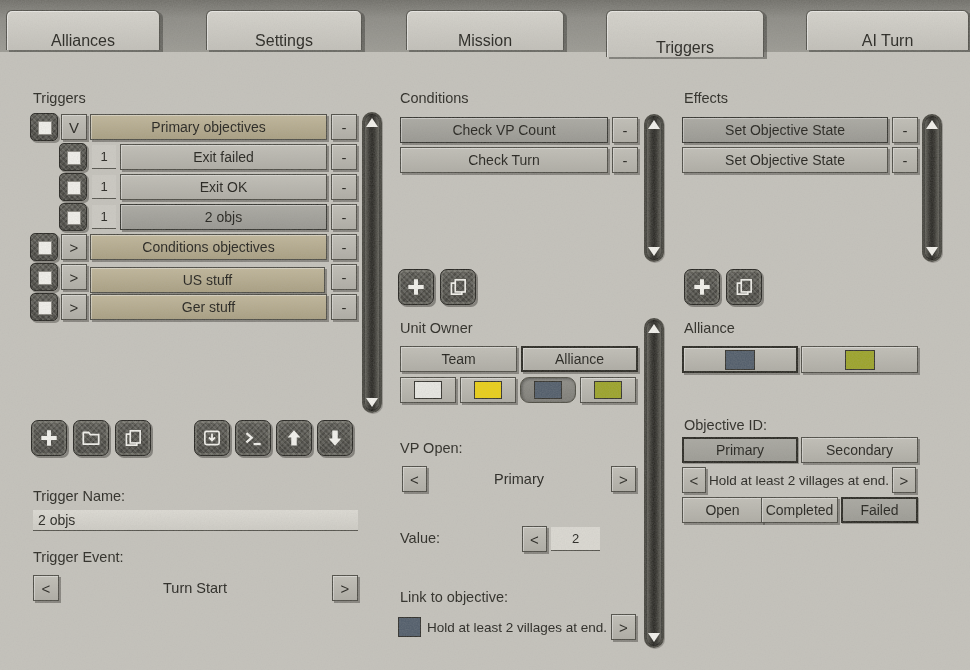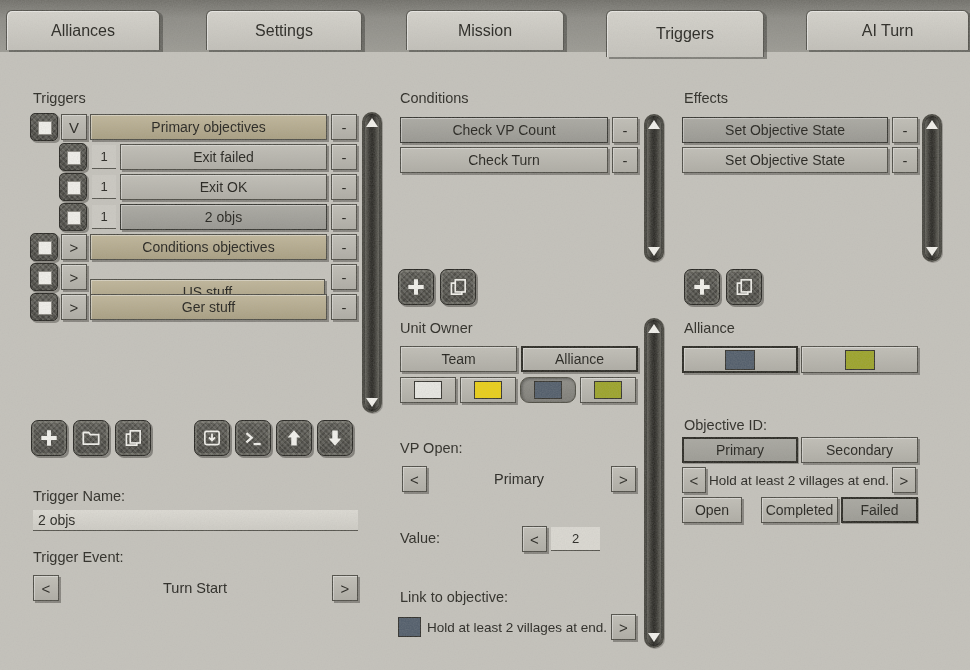--- a/index.html
+++ b/index.html
@@ -3,21 +3,21 @@
 <meta charset="utf-8">
 <style>
   html,body{margin:0;padding:0;background:#7a7974;}
   .screen{position:relative;width:970px;height:670px;overflow:hidden;
           background:#c5c3bc;font-family:"Liberation Sans",sans-serif;color:#22211c;
           -webkit-font-smoothing:antialiased;}
   .band{position:absolute;left:0;top:0;width:970px;height:52px;
         background:linear-gradient(#6e6d67,#8b8a84 35%,#9a9992);}
   .tab{position:absolute;top:10px;height:40px;box-sizing:border-box;
        background:linear-gradient(#d6d4cd,#c3c1ba);border:1px solid #4f4e48;border-bottom:none;
-       border-radius:6px 6px 0 0;display:flex;align-items:center;justify-content:center;
+       border-radius:6px 6px 0 0;display:flex;align-items:flex-end;justify-content:center;
        font-size:16px;box-shadow:3px 2px 0 rgba(40,40,35,.45), inset 1px 1px 0 rgba(255,255,255,.5);}
   .tab.active{height:47px;z-index:6;background:linear-gradient(#d6d4cd,#c6c4bd);}
   .seclabel{position:absolute;font-size:14.5px;color:#26251f;}
   .row-btn{position:absolute;height:26px;box-sizing:border-box;display:flex;align-items:center;
        justify-content:center;font-size:14px;color:#1d1c17;
        background:linear-gradient(#c2c0b8,#aeaca4);border:1px solid #4a4942;
        box-shadow:2px 2px 0 rgba(42,41,36,.42), inset 1px 1px 0 rgba(255,255,255,.38);}
   .row-btn.tan{background:linear-gradient(#c1b79a,#a89e80);}
   .row-btn.sel{background:linear-gradient(#abaaa3,#979690);border-color:#30302b;}
   .row-btn.pressed{background:linear-gradient(#a9a8a1,#9b9a93);border:2px solid #26251f;
@@ -145,21 +145,21 @@
   <div class="list-row" style="top:233px">
     <div class="checkbox dkx" style="left:2px;top:0"></div>
     <div class="row-btn mini" style="left:33px;top:1px">&gt;</div>
     <div class="row-btn tan" style="left:62px;top:1px;width:237px">Conditions objectives</div>
     <div class="row-btn mini" style="left:303px;top:1px">-</div>
   </div>
 
   <div class="list-row" style="top:263px">
     <div class="checkbox dkx" style="left:2px;top:0"></div>
     <div class="row-btn mini" style="left:33px;top:1px">&gt;</div>
-    <div class="row-btn tan" style="left:62px;top:16px;width:235px">US stuff</div>
+    <div class="row-btn tan" style="left:62px;top:4px;width:235px">US stuff</div>
     <div class="row-btn mini" style="left:303px;top:1px">-</div>
   </div>
 
   <div class="list-row" style="top:293px">
     <div class="checkbox dkx" style="left:2px;top:0"></div>
     <div class="row-btn mini" style="left:33px;top:1px">&gt;</div>
     <div class="row-btn tan" style="left:62px;top:1px;width:237px">Ger stuff</div>
     <div class="row-btn mini" style="left:303px;top:1px">-</div>
   </div>
 
@@ -293,21 +293,21 @@
   <div class="row-btn" style="left:801px;top:346px;width:117px;height:27px">
       <div class="swatch" style="width: 30px; height: 20px; background-color: rgb(155, 163, 36);"></div>
     </div>
 
   <div class="seclabel" style="left:684px;top:417px">Objective ID:</div>
   <div class="row-btn pressed" style="left:682px;top:437px;width:116px">Primary</div>
   <div class="row-btn" style="left:801px;top:437px;width:117px">Secondary</div>
   <div class="row-btn mini" style="left:682px;top:467px;width:24px">&lt;</div>
   <div class="center-text" style="left:708px;top:467px;width:182px;height:26px;font-size:13.5px;white-space:nowrap">Hold at least 2 villages at end.</div>
   <div class="row-btn mini" style="left:892px;top:467px;width:24px">&gt;</div>
-  <div class="row-btn" style="left:682px;top:497px;width:60px">Open</div>
+  <div class="row-btn" style="left:682px;top:497px;width:81px">Open</div>
   <div class="row-btn" style="left:761px;top:497px;width:77px">Completed</div>
   <div class="row-btn pressed" style="left:841px;top:497px;width:77px">Failed</div>
 
   <svg class="noise" width="970" height="670">
     <filter id="grain">
       <feTurbulence type="fractalNoise" baseFrequency="0.75" numOctaves="2" stitchTiles="stitch"></feTurbulence>
       <feColorMatrix type="matrix" values="0 0 0 0 0.45  0 0 0 0 0.44  0 0 0 0 0.42  0.5 0 0 0 0"></feColorMatrix>
     </filter>
     <rect width="970" height="670" filter="url(#grain)"></rect>
   </svg>

